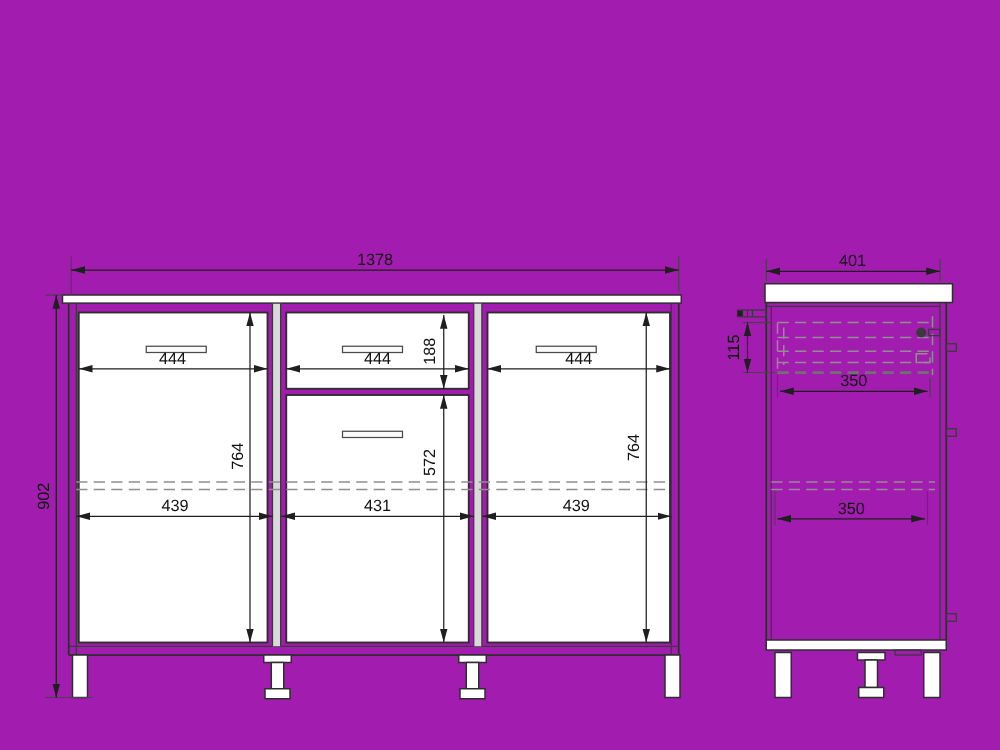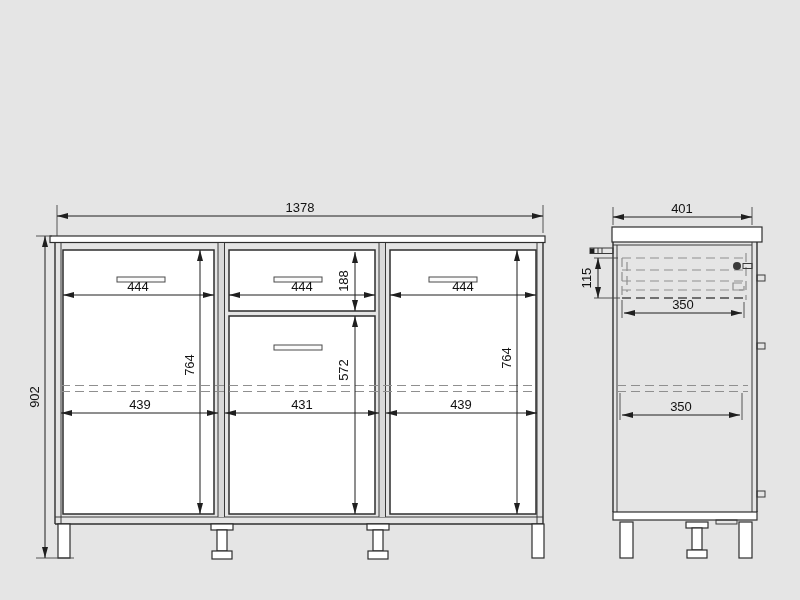--- a/index.html
+++ b/index.html
@@ -1,16 +1,16 @@
 <!DOCTYPE html>
 <html><head>
 <meta charset="utf-8">
 <style>
   html,body{margin:0;padding:0;background:#ffffff;}
-  .canvas{position:relative;width:800px;height:600px;background:#e5e5e5;overflow:hidden;
+  .canvas{position:relative;width:800px;height:600px;background:#a21caf;overflow:hidden;
           font-family:"Liberation Sans",sans-serif;}
   svg{display:block;}
   .ln   {stroke:#2e2e2e;stroke-width:1.4;fill:none;}
   .thin {stroke:#3a3a3a;stroke-width:1;fill:none;}
   .panel{stroke:#2e2e2e;stroke-width:1.2;fill:#ffffff;}
   .door {stroke:#2e2e2e;stroke-width:1.5;fill:#ffffff;}
   .divfill{fill:#d9d9d9;stroke:none;}
   .dim  {stroke:#1f1f1f;stroke-width:1;fill:none;}
   .ext  {stroke:#444;stroke-width:0.9;fill:none;}
   .dash {stroke:#8f8f8f;stroke-width:1.2;fill:none;stroke-dasharray:9 5;}

